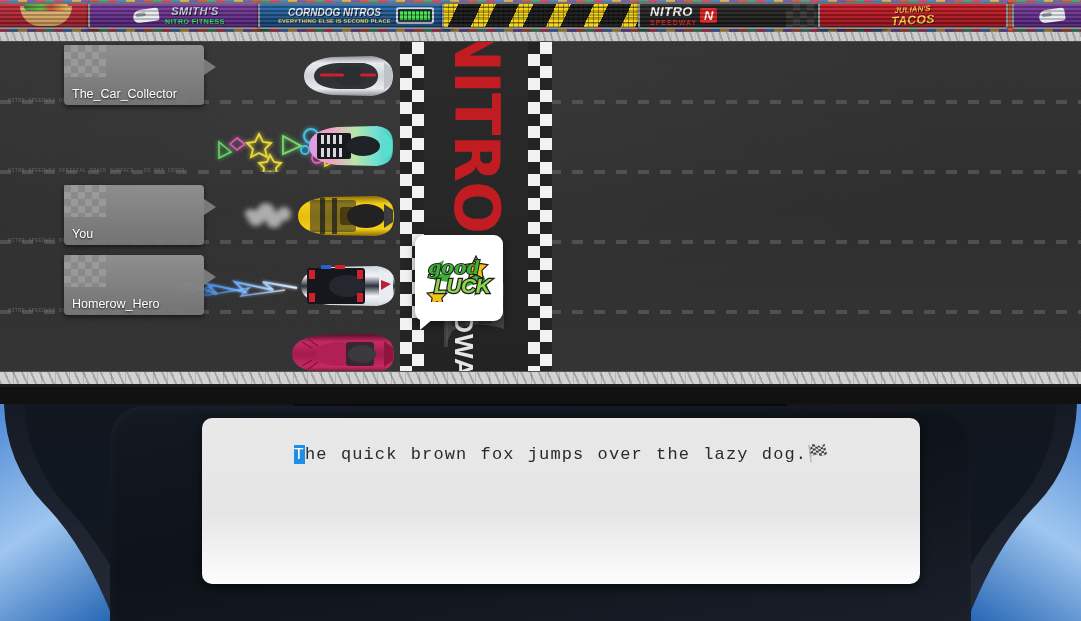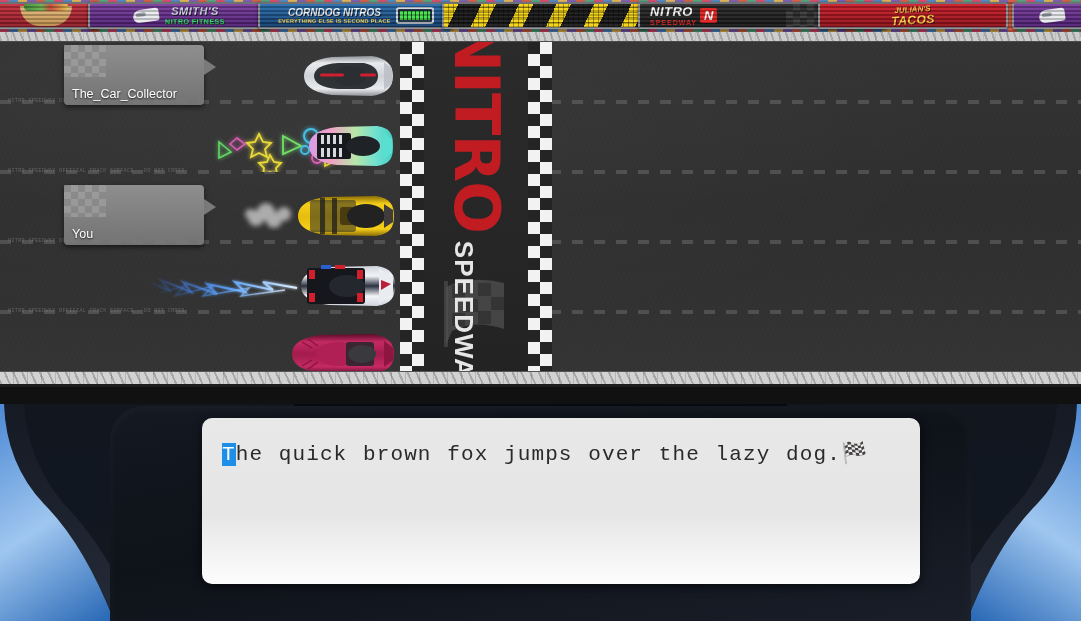--- a/index.html
+++ b/index.html
@@ -230,22 +230,22 @@
 
   
   #typing-box{
     position:absolute; left:202px; top:418px; width:718px; height:166px;
     background:linear-gradient(180deg,#e8e8e8 0%,#e6e6e6 58%,#fdfdfd 100%);
     border-radius:10px; box-shadow:0 3px 10px rgba(0,0,0,.6);
     padding:18px 20px; z-index:10;
   }
   #typing-text{
     font-family:"Liberation Mono", monospace;
-    font-size:21px; line-height:35px; color:#2a2a2a;
-    letter-spacing:1.1px; word-spacing:2px;
+    font-size:17px; line-height:35px; color:#2a2a2a;
+    letter-spacing:1.1px; word-spacing:2px;text-align:center;
   }
   #typing-text .cursor{
     background:#1e8fe8; color:#fff;
   }
   #typing-text .flag{
     font-family:"DejaVu Sans", sans-serif;
     letter-spacing:0;
   }
 </style>
 </head>
@@ -499,28 +499,44 @@
         </g>
         <rect x="2" y="24" width="4" height="66" fill="#a8a8a8" opacity=".6"></rect>
       </svg>
 
       <div id="speedway-text">
         <span class="nitro">NITRO</span>
         <span class="speedway">SPEEDWAY</span>
       </div>
     </div>
 
+    <div id="goodluck-bubble">
+      <div class="gl-art">
+        <svg class="gl-burst" viewBox="0 0 70 48">
+          <path d="M6 14 L20 6 L16 20 L30 14 L24 28 L10 26 Z" fill="#3fae3a"></path>
+          <path d="M64 34 L50 42 L54 28 L40 34 L46 20 L60 22 Z" fill="#3fae3a"></path>
+          <path d="M52 2 l3.6 7.4 8.2 1.2 -5.9 5.8 1.4 8.2 -7.3 -3.9 -7.3 3.9 1.4 -8.2 -5.9 -5.8 8.2 -1.2 z" fill="#f5c21a" stroke="#1d1d1d" stroke-width="1.2"></path>
+          <path d="M13 32 l3 6.2 6.9 1 -5 4.9 1.2 6.9 -6.1 -3.3 -6.1 3.3 1.2 -6.9 -5 -4.9 6.9 -1 z" fill="#f5c21a" stroke="#1d1d1d" stroke-width="1.2"></path>
+        </svg>
+        <span class="gl-good">good</span>
+        <span class="gl-luck">LUCK</span>
+      </div>
+    </div>
 
     <div class="nametag" style="top:3px;">
       <div class="nt-avatar"></div>
       <span class="nt-name">The_Car_Collector</span>
     </div>
     <div class="nametag" style="top:143px;padding-left:23px;">
       <div class="nt-avatar"></div>
       <span class="nt-name">You</span>
+    </div>
+    <div class="nametag" style="top:213px;">
+      <div class="nt-avatar"></div>
+      <span class="nt-name">Homerow_Hero</span>
     </div>
   </div>
 
   <div id="wall-bottom"></div>
 
   <div id="lower">
     <svg class="swoosh sw-left" viewBox="0 0 330 217" preserveAspectRatio="none">
       <defs>
         <linearGradient id="blg" x1="0" y1="0" x2="1" y2="1">
           <stop offset="0%" stop-color="#3f7fd0"></stop>

